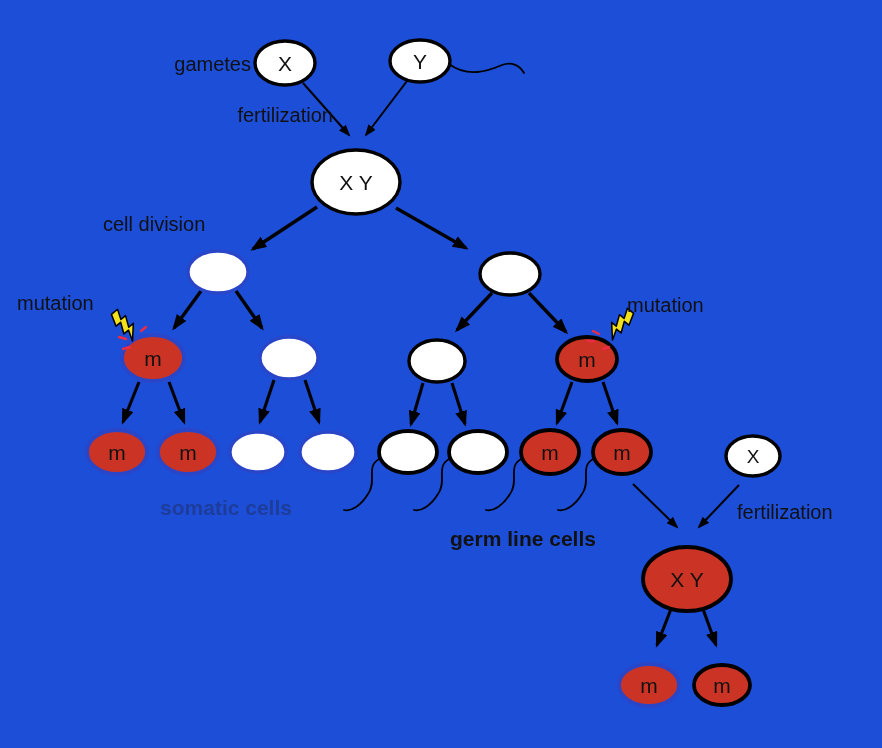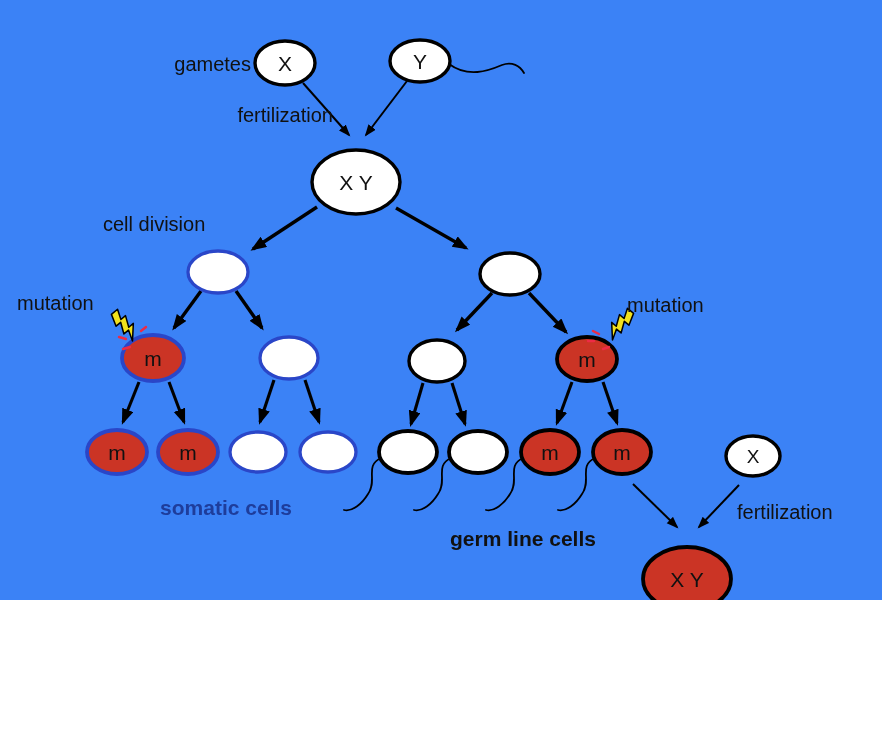--- a/index.html
+++ b/index.html
@@ -1,16 +1,16 @@
 <!DOCTYPE html>
 <html><head>
 <meta charset="utf-8">
 <style>
   html,body{margin:0;padding:0;background:#ffffff;}
-  .stage{position:relative;width:882px;height:600px;background:#3b82f6;overflow:hidden;}
+  .stage{position:relative;width:882px;height:748px;background:#1d4ed8;overflow:hidden;}
   svg text{font-family:"Liberation Sans","DejaVu Sans",sans-serif;fill:#111111;}
   .lbl{font-size:20px;}
   .lbl-bold{font-size:21px;font-weight:bold;}
   .lbl-somatic{fill:#1e3d9b;}
   .cell-letter{font-size:21px;}
   .cell-letter-sm{font-size:19px;}
   .cell-white{fill:#ffffff;stroke:#000000;stroke-width:3.4;}
   .cell-white-thick{fill:#ffffff;stroke:#000000;stroke-width:3.8;}
   .cell-bluering{fill:#ffffff;stroke:#2a46c8;stroke-width:3.3;}
   .cell-red-bluering{stroke:#2a46c8;stroke-width:3.8;}

